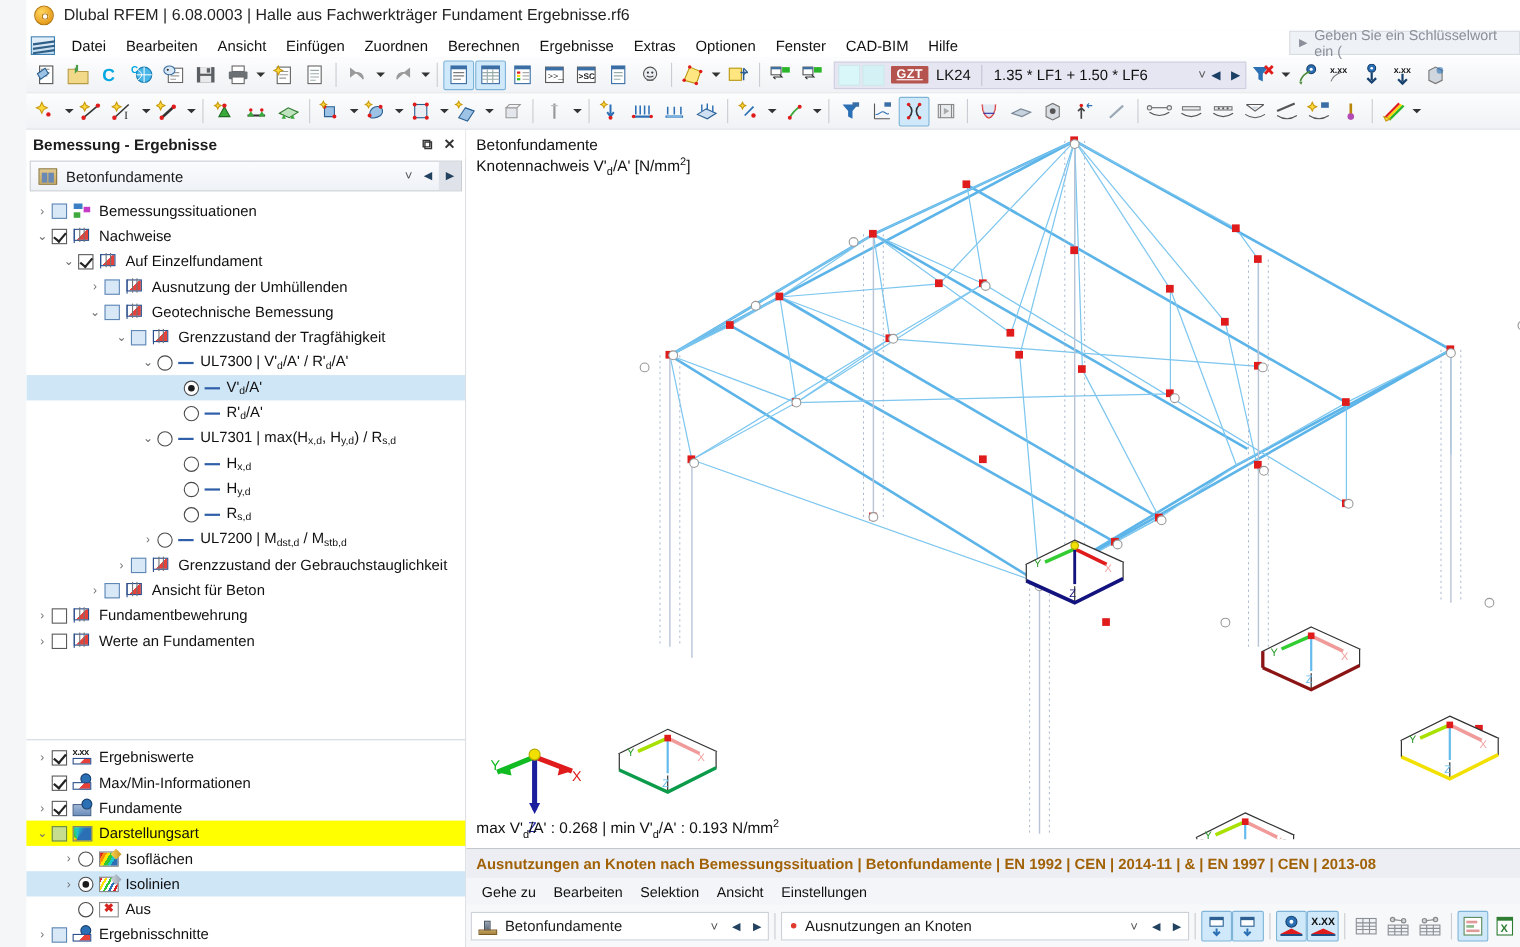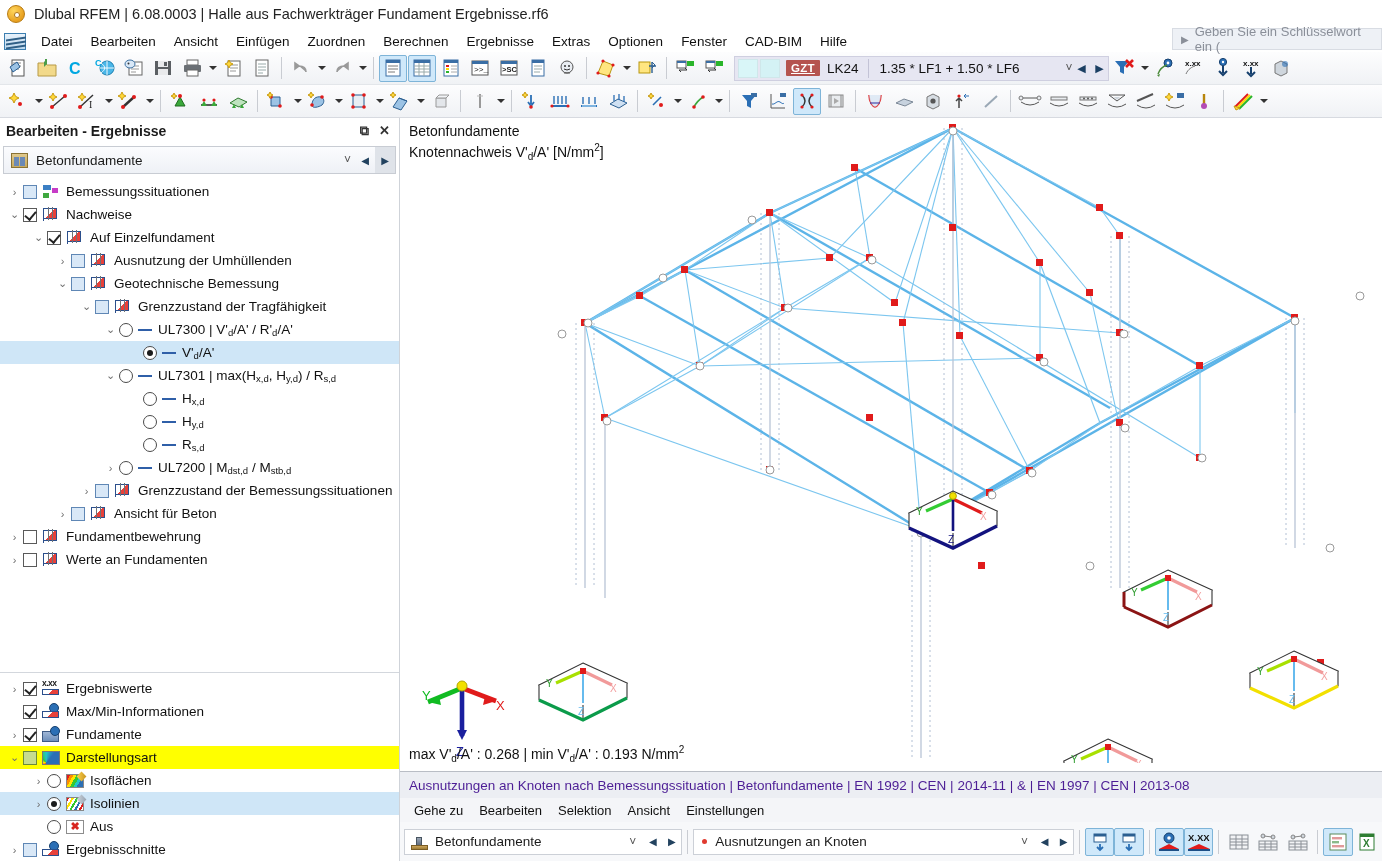--- a/index.html
+++ b/index.html
@@ -5,21 +5,21 @@
   * { box-sizing: border-box; }
   html, body {
     margin: 0; padding: 0;
     width: 1382px; height: 861px;
     overflow: hidden;
     font-family: "Liberation Sans", sans-serif;
     font-size: 13px;
     color: #1a1a1a;
     background: #ffffff;
   }
-  #app { width: 1382px; height: 861px; position: relative; display: flex; flex-direction: column; background:#f5f6f8;}
+  #app { width: 1382px; height: 861px; position: relative; display: flex; flex-direction: column; background:#f5f6f8;padding-left:24px;}
 
   
   .titlebar {
     height: 27px; flex: 0 0 27px;
     background: #ffffff;
     display: flex; align-items: center;
     padding-left: 6px;
     font-size: 14.5px;
   }
   .titlebar .app-logo { width: 20px; height: 20px; margin-right: 8px; position: relative; flex:0 0 20px;}
@@ -239,21 +239,21 @@
   .canvas .caption sup{ font-size:10px; }
   .canvas .maxmin {
     position:absolute; left:9px; bottom:7px; font-size:14px; color:#111;
   }
   .canvas .maxmin sub{ font-size:10px; } .canvas .maxmin sup{ font-size:10px; }
 
   
   .resultpanel { flex:0 0 90px; background:#f1f2f6; border-top:1px solid #b9bdc5; display:flex; flex-direction:column;}
   .rp-title {
     height:26px; flex:0 0 26px; display:flex;align-items:center; padding-left:9px;
-    font-weight:normal; font-size:13.5px; color:#4c1d95;
+    font-weight:bold; font-size:13.5px; color:#a16207;
     background:#eceef3;
   }
   .rp-menu { height:24px; flex:0 0 24px; display:flex; align-items:center; padding-left:6px; background:#f4f5f8;}
   .rp-menu .mi{ padding:2px 8px; font-size:13px; color:#111; }
   .rp-toolbar{ flex:1 1 auto; display:flex; align-items:center; padding-left:4px; background:#f7f8fa; gap:0px;}
   .rcombo {
     display:flex;align-items:center;height:26px;border:1px solid #ccd0d7;background:#fff;
     font-size:13.5px;
   }
   .rcombo .ricon{ width:17px;height:16px;margin:0 7px 0 6px;flex:0 0 17px;position:relative;}
@@ -800,21 +800,21 @@
           <path d="M2 15l2 4 4-2z" fill="#ffd83a" stroke="#c89a10"></path>
         </svg>
       </div>
     <div class="tcaret"></div>
   </div>
 
   <div class="body">
 
     <div class="navigator">
       <div class="nav-header">
-        <span>Bearbeiten - Ergebnisse</span>
+        <span>Bemessung - Ergebnisse</span>
         <span class="hdr-btns">
           <span>⧉</span>
           <span>✕</span>
         </span>
       </div>
 
       <div class="nav-combo">
         <span class="nc-icon"></span>
         <span>Betonfundamente</span>
         <span class="nc-chev">˅</span>
@@ -864,20 +864,26 @@
             <span class="radio"></span>
             <span class="dash"></span>
             <span class="tlabel">UL7300 | V'<sub>d</sub>/A' / R'<sub>d</sub>/A'</span>
           </div>
           <div class="trow selected" style="padding-left:126px">
             <span class="twist none"></span>
             <span class="radio on"></span>
             <span class="dash"></span>
             <span class="tlabel">V'<sub>d</sub>/A'</span>
           </div>
+          <div class="trow" style="padding-left:126px">
+            <span class="twist none"></span>
+            <span class="radio"></span>
+            <span class="dash"></span>
+            <span class="tlabel">R'<sub>d</sub>/A'</span>
+          </div>
           <div class="trow" style="padding-left:102px">
             <span class="twist">⌄</span>
             <span class="radio"></span>
             <span class="dash"></span>
             <span class="tlabel">UL7301 | max(H<sub>x,d</sub>, H<sub>y,d</sub>) / R<sub>s,d</sub></span>
           </div>
           <div class="trow" style="padding-left:126px">
             <span class="twist none"></span>
             <span class="radio"></span>
             <span class="dash"></span>
@@ -898,21 +904,21 @@
           <div class="trow" style="padding-left:102px">
             <span class="twist">›</span>
             <span class="radio"></span>
             <span class="dash"></span>
             <span class="tlabel">UL7200 | M<sub>dst,d</sub> / M<sub>stb,d</sub></span>
           </div>
           <div class="trow" style="padding-left:78px">
             <span class="twist">›</span>
             <span class="cbox blue"></span>
             <span class="ico flag"></span>
-            <span class="tlabel">Grenzzustand der Bemessungssituationen</span>
+            <span class="tlabel">Grenzzustand der Gebrauchstauglichkeit</span>
           </div>
           <div class="trow" style="padding-left:54px">
             <span class="twist">›</span>
             <span class="cbox blue"></span>
             <span class="ico flag"></span>
             <span class="tlabel">Ansicht für Beton</span>
           </div>
           <div class="trow" style="padding-left:6px">
             <span class="twist">›</span>
             <span class="cbox"></span>

